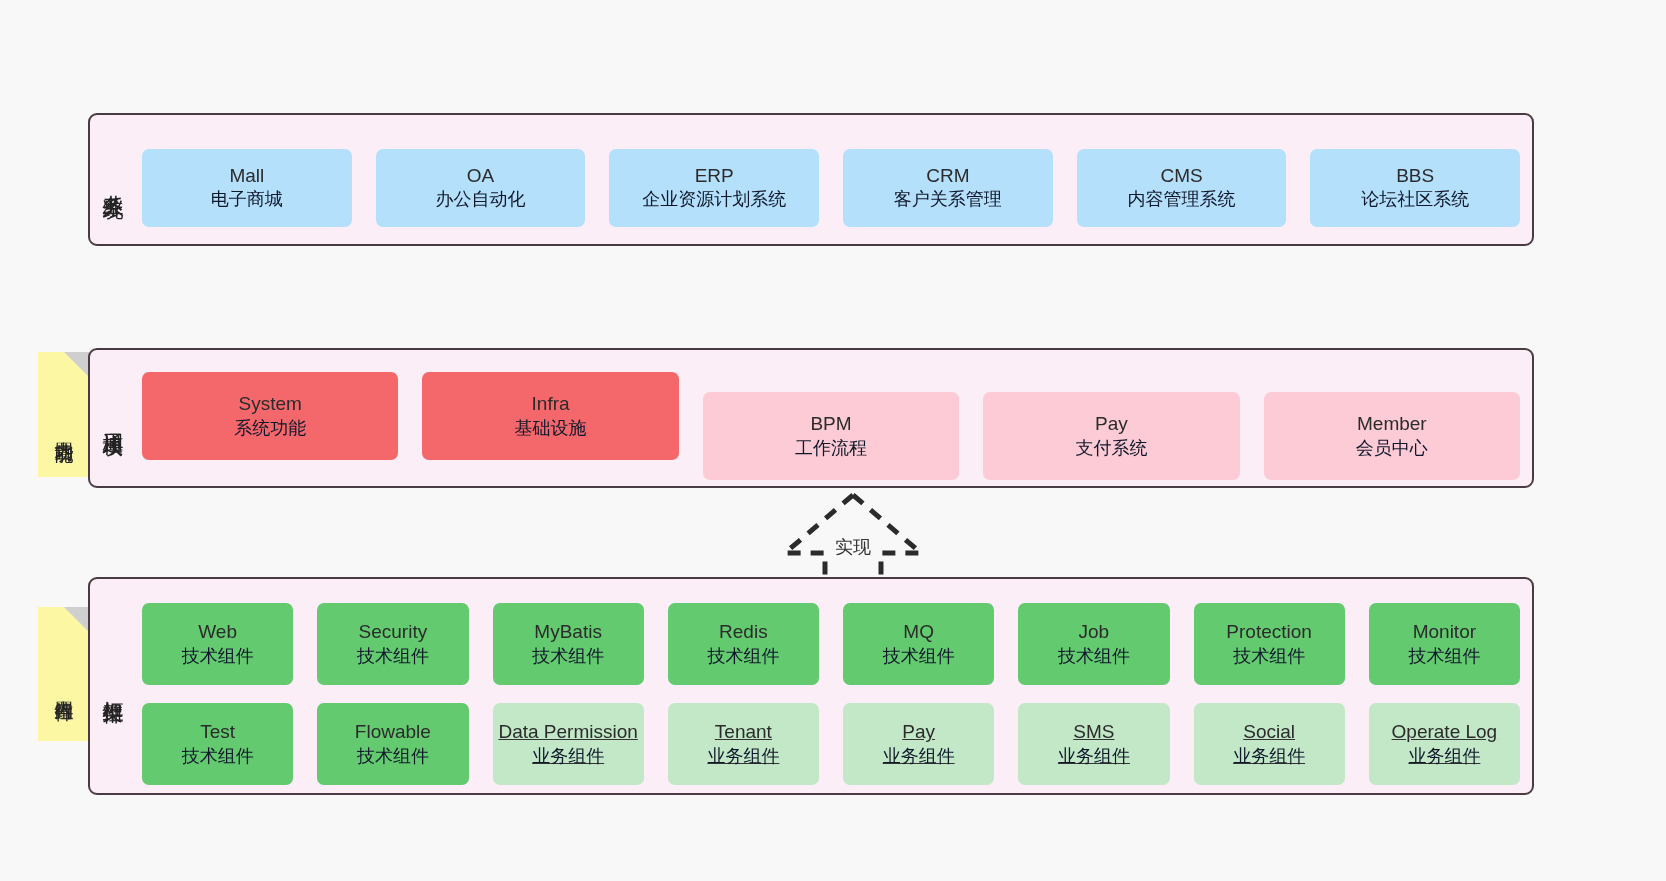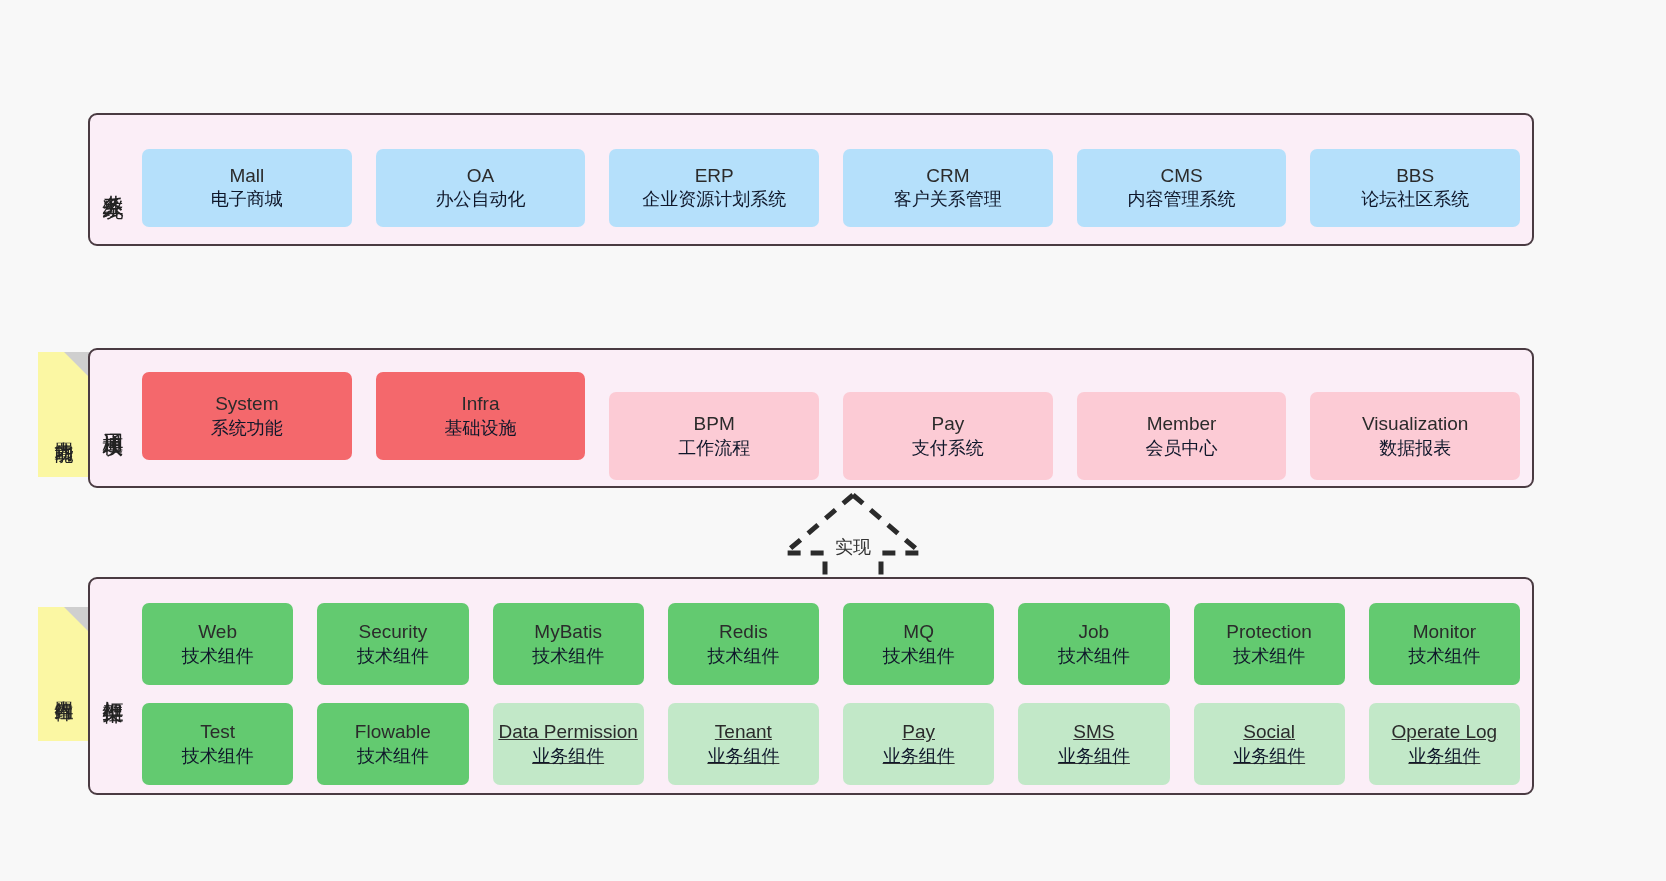--- a/index.html
+++ b/index.html
@@ -195,24 +195,20 @@
           <span class="cn">工作流程</span>
         </div>
         <div class="cell mod c-pink">
           <span class="en">Pay</span>
           <span class="cn">支付系统</span>
         </div>
         <div class="cell mod c-pink">
           <span class="en">Member</span>
           <span class="cn">会员中心</span>
         </div>
-        <div class="cell mod c-pink">
-          <span class="en">Visualization</span>
-          <span class="cn">数据报表</span>
-        </div>
       </div>
     </div>
   </div>
 
   <div class="arrow" style="left:773px; top:487px;">
     <svg viewBox="0 0 160 100" preserveAspectRatio="none" aria-hidden="true">
       <path d="M 80 8 L 148 66 L 108 66 L 108 100" fill="none" stroke="#2b2b2b" stroke-width="5" stroke-dasharray="13 10"></path>
       <path d="M 80 8 L 12 66 L 52 66 L 52 100" fill="none" stroke="#2b2b2b" stroke-width="5" stroke-dasharray="13 10"></path>
     </svg>
     <div class="alabel">实现</div>

